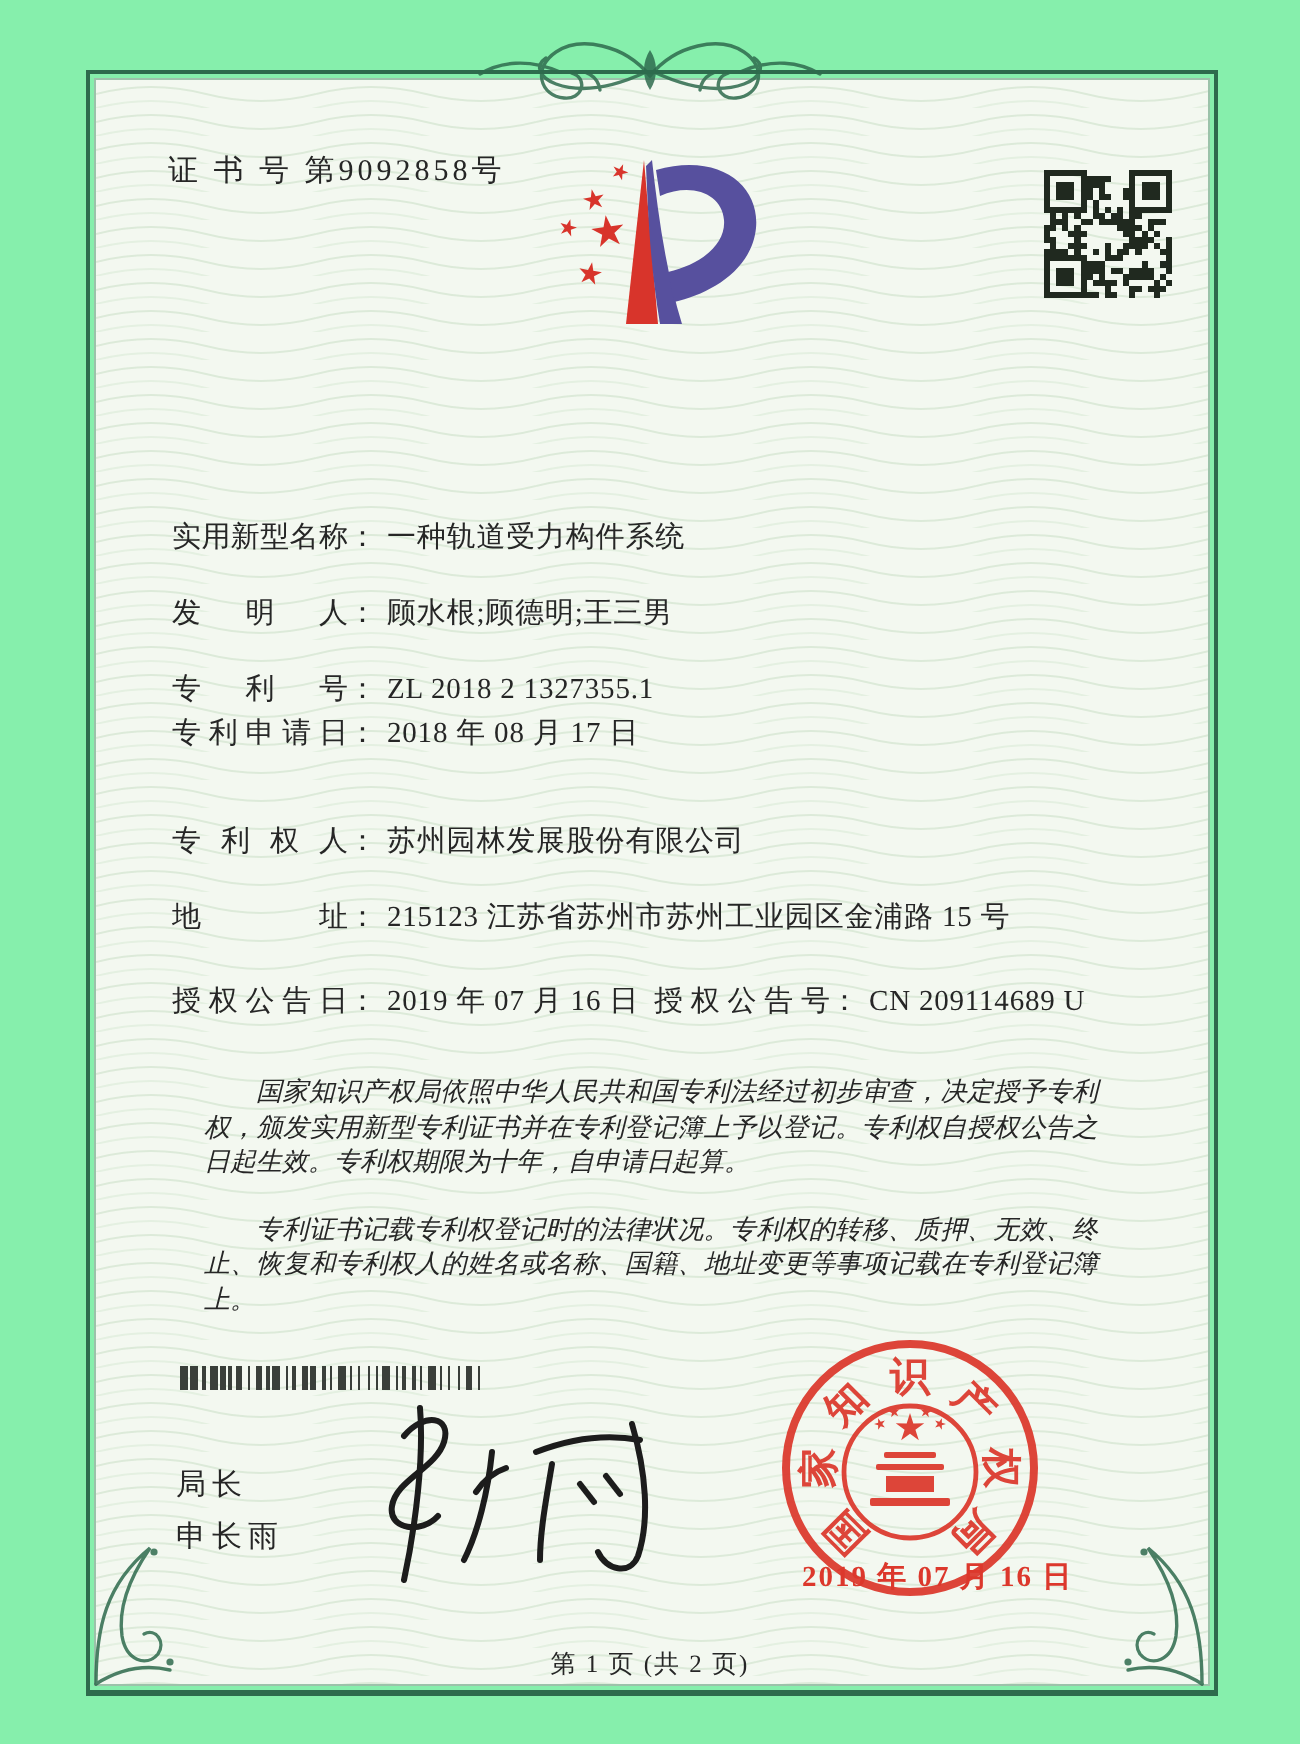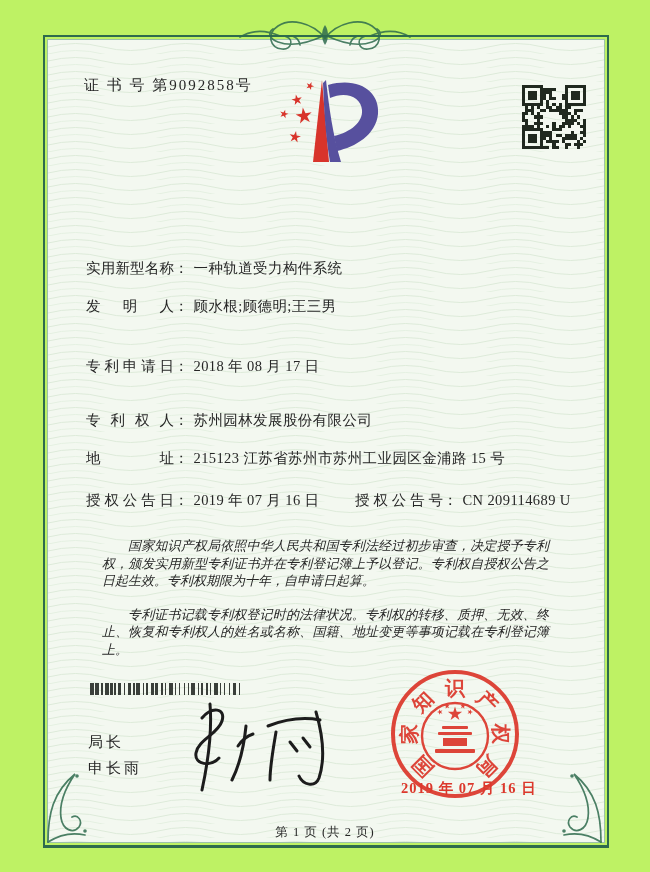--- a/index.html
+++ b/index.html
@@ -8,38 +8,38 @@
     --wave_green:#d9e8d5;
     --bg_tint:#f3f8f0;
     --seal_red:#dc382c;
     --logo_red:#d8342b;
     --logo_purple:#57509e;
     --ink:#262626;
     --qr_dark:#20291f;
   }
   html,body{margin:0;padding:0;background:#ffffff;}
   .sheet{
-    position:relative;width:650px;height:872px;background:#bef264;overflow:hidden;
+    position:relative;width:650px;height:872px;background:#86efac;overflow:hidden;
     font-family:"Liberation Serif","DejaVu Serif",serif;color:var(--ink);
   }
   .frame{position:absolute;left:43px;top:35px;width:562px;height:808px;
     border:2px solid var(--frame_green);border-bottom-width:3px;z-index:1;}
   .frame-inner{position:absolute;left:2px;top:2px;right:2px;bottom:2px;
     border:1px solid var(--frame_green_light);background:var(--bg_tint);}
   .wavebg{position:absolute;left:3px;top:3px;right:3px;bottom:3px;opacity:.85;}
   .content{position:absolute;inset:0;z-index:2;}
   .certno{position:absolute;left:84px;top:76px;font-size:15px;letter-spacing:2px;}
   .qr{position:absolute;left:522px;top:85px;}
   .logo{position:absolute;left:266px;top:72px;}
   .title{position:absolute;left:0;top:182px;width:100%;text-align:center;
     font-size:34px;font-weight:700;letter-spacing:7px;color:#151515;}
   .row{position:absolute;left:86px;width:500px;font-size:14.5px;white-space:nowrap;}
   .flabel{display:inline-block;width:88px;text-align:justify;text-align-last:justify;}
   .fvalue{margin-left:5px;letter-spacing:.4px;}
-  .grant2{position:absolute;left:241px;top:0;margin-left:28px;}
+  .grant2{position:absolute;left:241px;top:0;}
   .bodytext{position:absolute;left:86px;top:521px;width:479px;font-size:13px;
     line-height:17.6px;text-align:justify;font-style:italic;}
   .bodytext p{margin:16px;text-indent:2em;}
   .barcode{position:absolute;left:90px;top:683px;height:12px;display:flex;}
   .barcode .b{background:#3a3f3a;}
   .barcode .s{background:transparent;}
   .officer-title{position:absolute;left:88px;top:733px;font-size:15px;letter-spacing:3px;}
   .officer-name{position:absolute;left:88px;top:759px;font-size:15px;letter-spacing:3px;}
   .signature{position:absolute;left:172px;top:698px;}
   .seal{position:absolute;left:385px;top:664px;opacity:.93;}
@@ -368,20 +368,23 @@
         </g>
     </svg>
 
 
     <div class="row" style="top:259px">
       <span class="flabel">实用新型名称</span><span>：</span><span class="fvalue">一种轨道受力构件系统</span>
     </div>
     <div class="row" style="top:297px">
       <span class="flabel">发明人</span><span>：</span><span class="fvalue">顾水根;顾德明;王三男</span>
     </div>
+    <div class="row" style="top:335px">
+      <span class="flabel">专利号</span><span>：</span><span class="fvalue">ZL 2018 2 1327355.1</span>
+    </div>
     <div class="row" style="top:357px">
       <span class="flabel">专利申请日</span><span>：</span><span class="fvalue">2018 年 08 月 17 日</span>
     </div>
     <div class="row" style="top:411px">
       <span class="flabel">专利权人</span><span>：</span><span class="fvalue">苏州园林发展股份有限公司</span>
     </div>
     <div class="row" style="top:449px">
       <span class="flabel">地址</span><span>：</span><span class="fvalue">215123 江苏省苏州市苏州工业园区金浦路 15 号</span>
     </div>
     <div class="row" style="top:491px">

